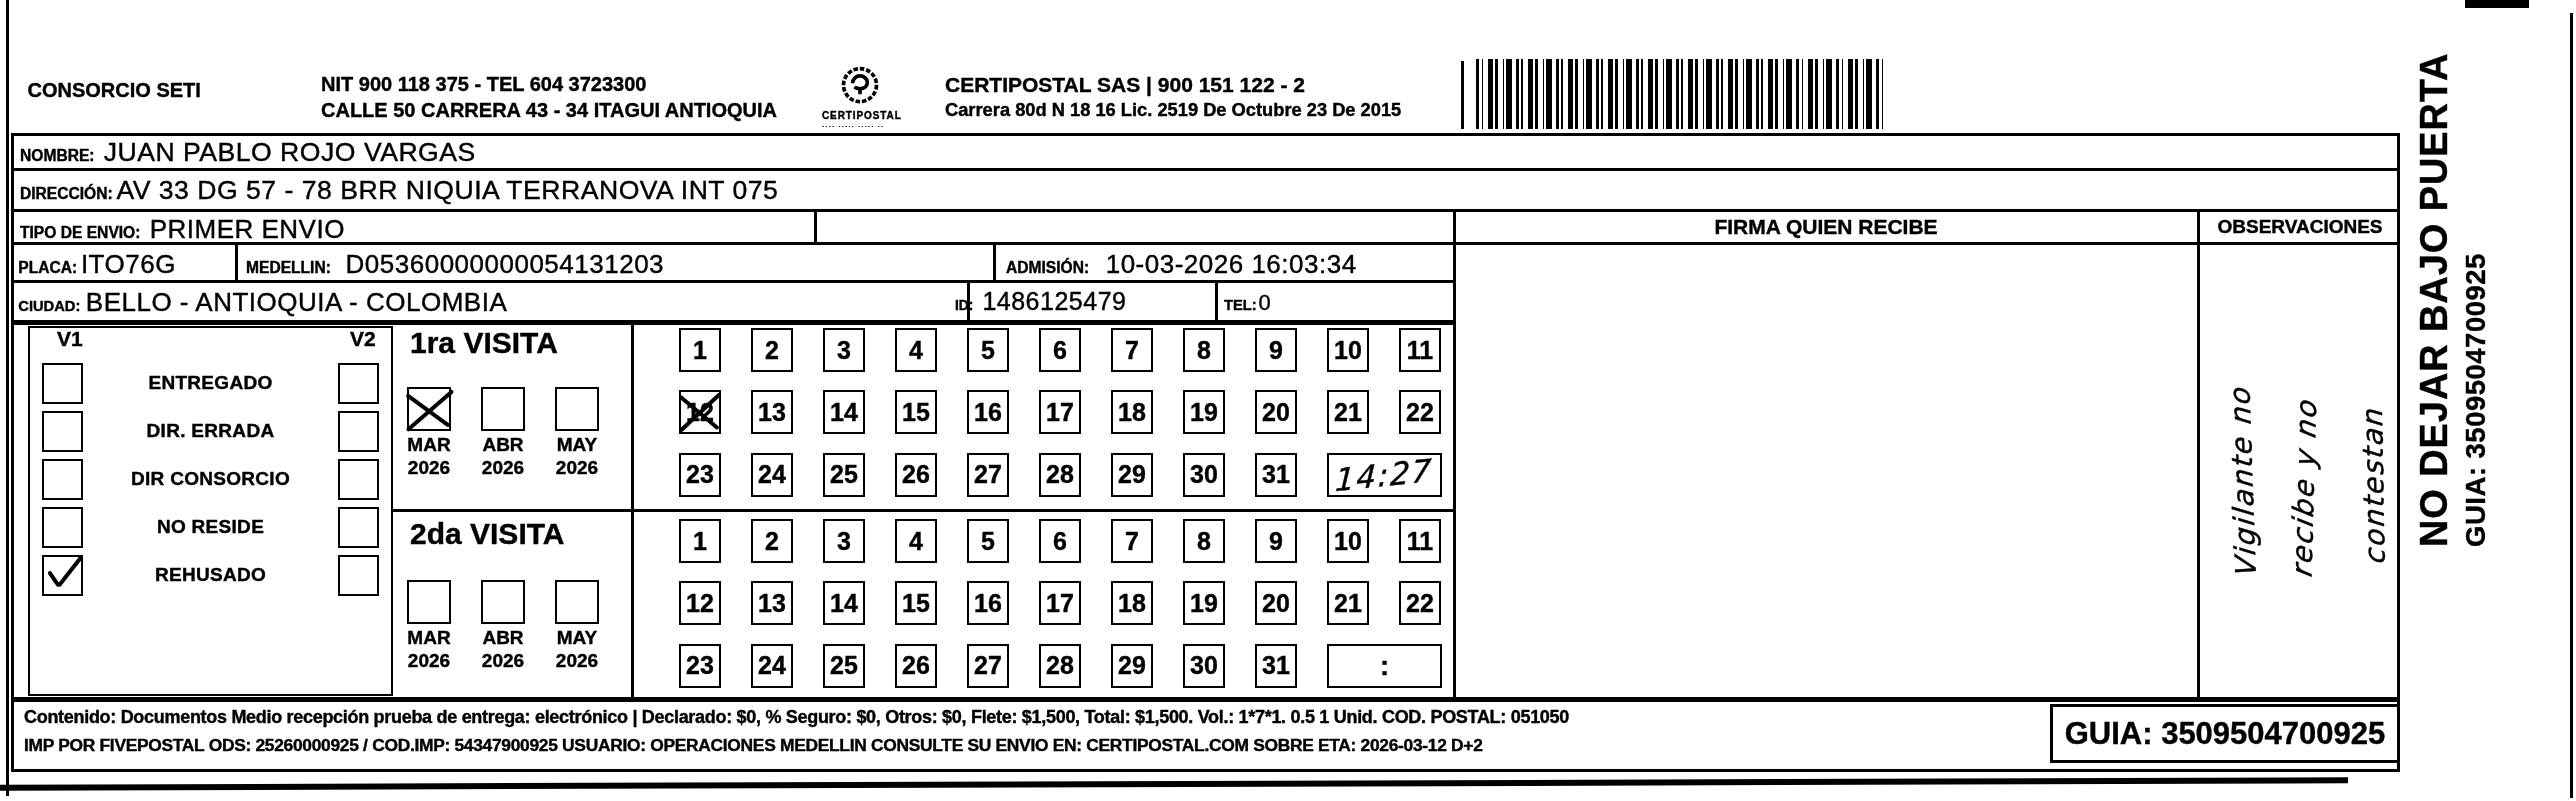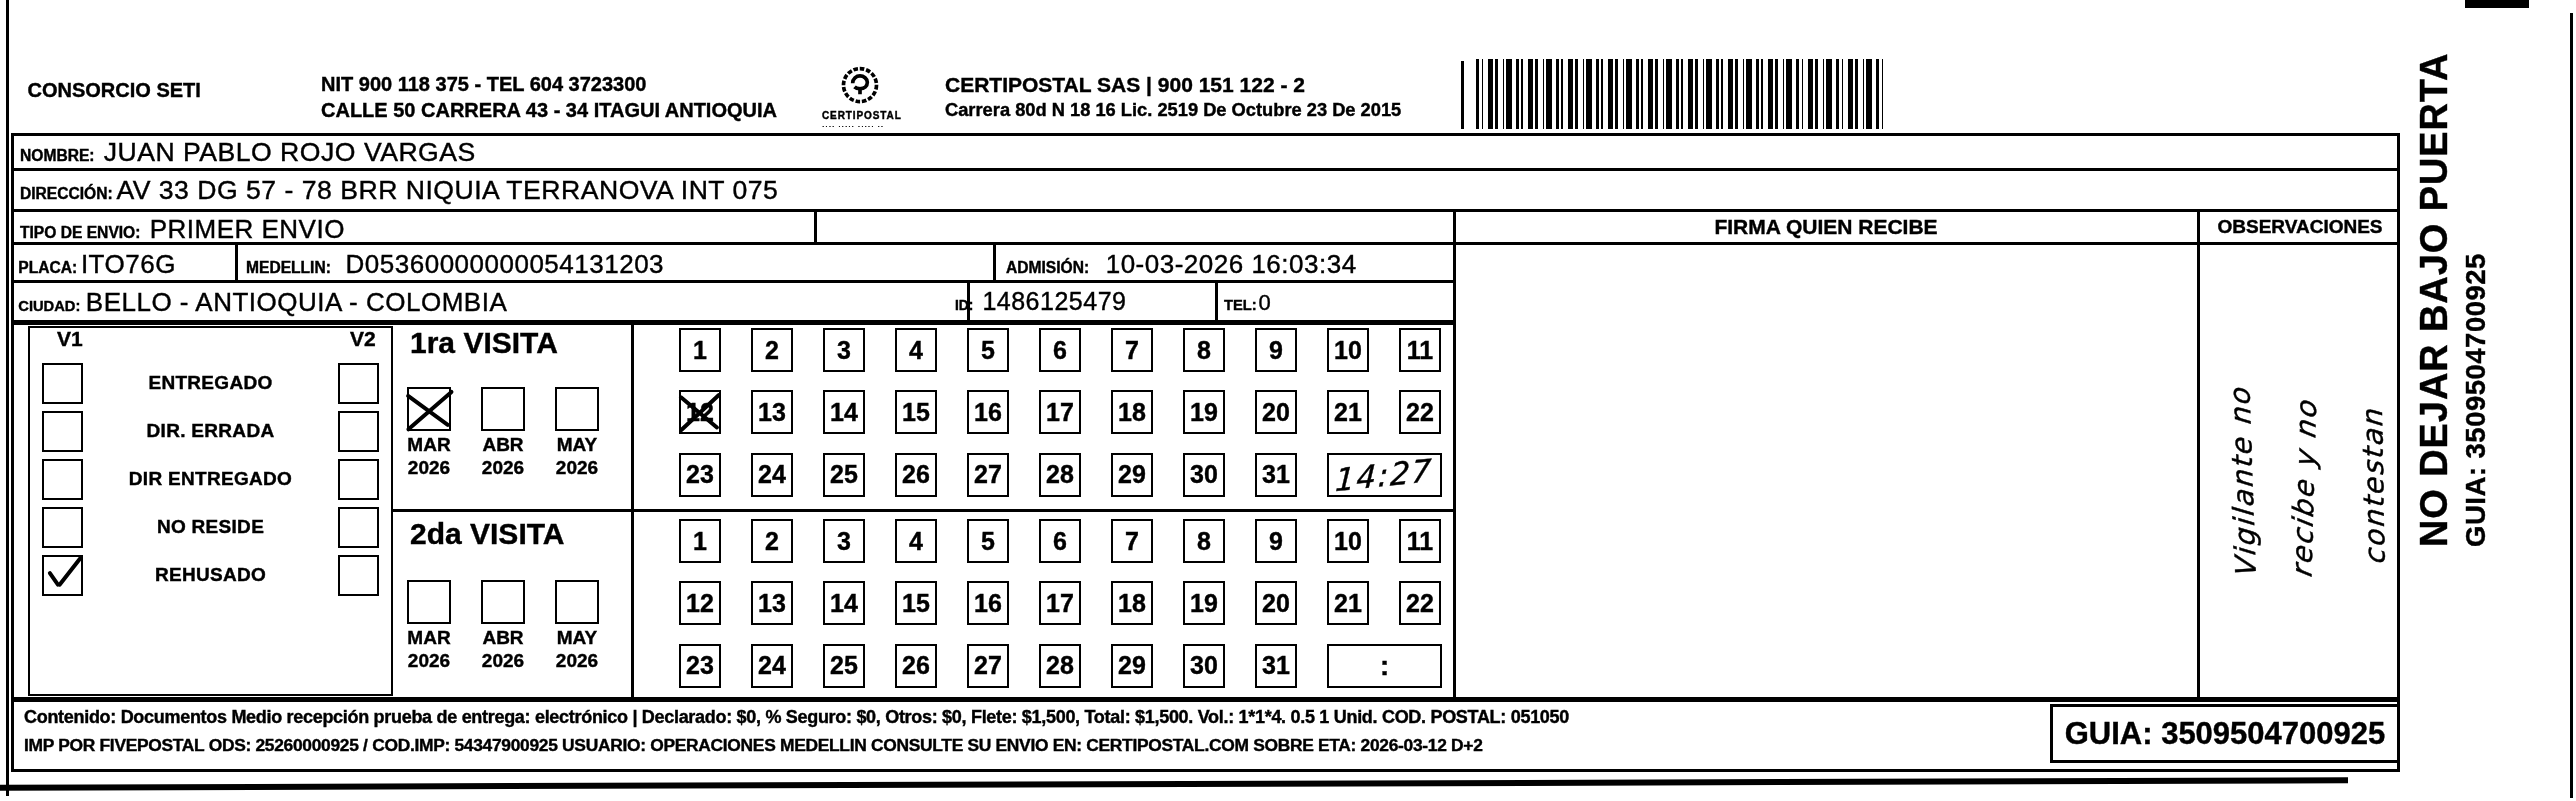--- a/index.html
+++ b/index.html
@@ -162,21 +162,21 @@
         <div class="status-label">ENTREGADO</div>
         <div class="cb"></div>
       </div>
       <div class="status-row">
         <div class="cb"></div>
         <div class="status-label">DIR. ERRADA</div>
         <div class="cb"></div>
       </div>
       <div class="status-row">
         <div class="cb"></div>
-        <div class="status-label">DIR ENTREGADO</div>
+        <div class="status-label">DIR CONSORCIO</div>
         <div class="cb"></div>
       </div>
       <div class="status-row">
         <div class="cb"></div>
         <div class="status-label">NO RESIDE</div>
         <div class="cb"></div>
       </div>
       <div class="status-row">
         <div class="cb mark-check"></div>
         <div class="status-label">REHUSADO</div>
@@ -310,18 +310,18 @@
     <span class="note-line">Vigilante no</span>
     <span class="note-line">recibe y no</span>
     <span class="note-line">contestan</span>
   </div>
 
   <div class="rot" style="left:2412px;top:547px;width:408px;height:86px;">
     <span class="warn-line1">NO DEJAR BAJO PUERTA</span>
     <span class="warn-line2">GUIA: 3509504700925</span>
   </div>
 
-  <div class="footer-line" style="left:24px;top:707px;font-size:18px;">Contenido: Documentos Medio recepción prueba de entrega: electrónico | Declarado: $0, % Seguro: $0, Otros: $0, Flete: $1,500, Total: $1,500. Vol.: 1*1*4. 0.5 1 Unid. COD. POSTAL: 051050</div>
+  <div class="footer-line" style="left:24px;top:707px;font-size:18px;">Contenido: Documentos Medio recepción prueba de entrega: electrónico | Declarado: $0, % Seguro: $0, Otros: $0, Flete: $1,500, Total: $1,500. Vol.: 1*7*1. 0.5 1 Unid. COD. POSTAL: 051050</div>
   <div class="footer-line" style="left:24px;top:735px;">IMP POR FIVEPOSTAL ODS: 25260000925 / COD.IMP: 54347900925 USUARIO: OPERACIONES MEDELLIN CONSULTE SU ENVIO EN: CERTIPOSTAL.COM SOBRE ETA: 2026-03-12 D+2</div>
   <div class="abs center" style="left:2050px;top:704px;width:350px;height:59px;border:3.7px solid #000;box-sizing:border-box;font-size:31px;font-weight:bold;white-space:nowrap;">GUIA: 3509504700925</div>
 
 </div>
 
 
 </body></html>

